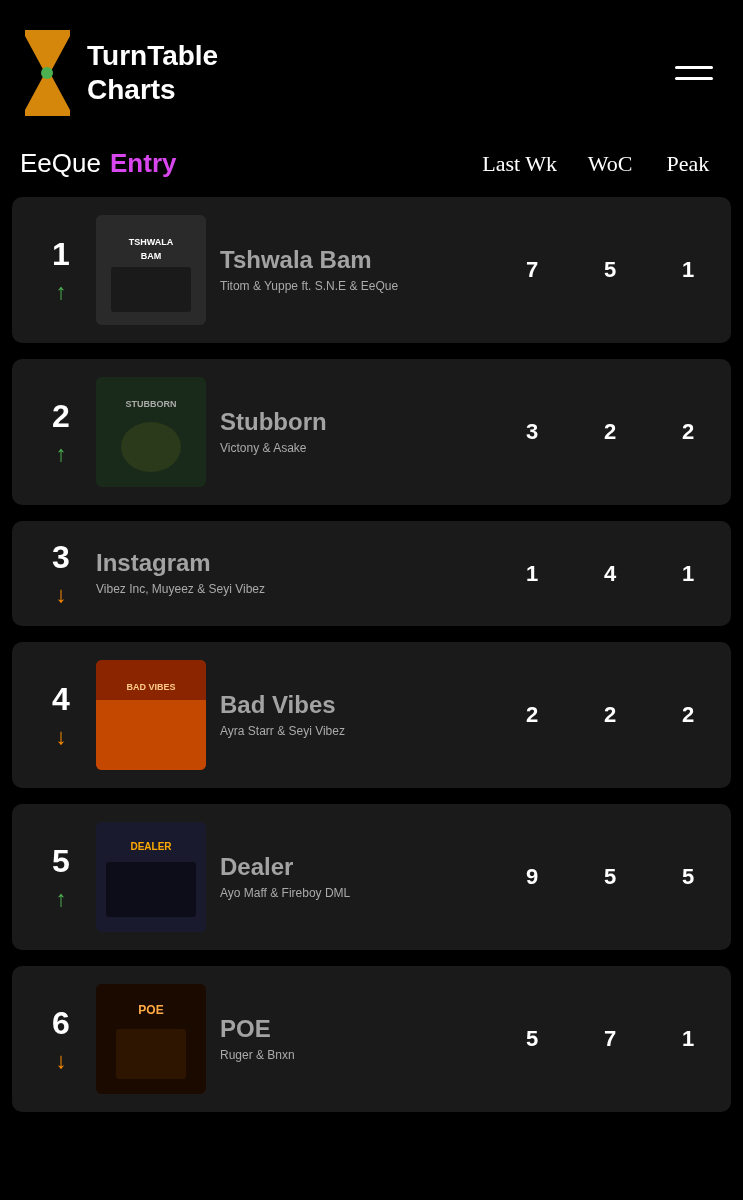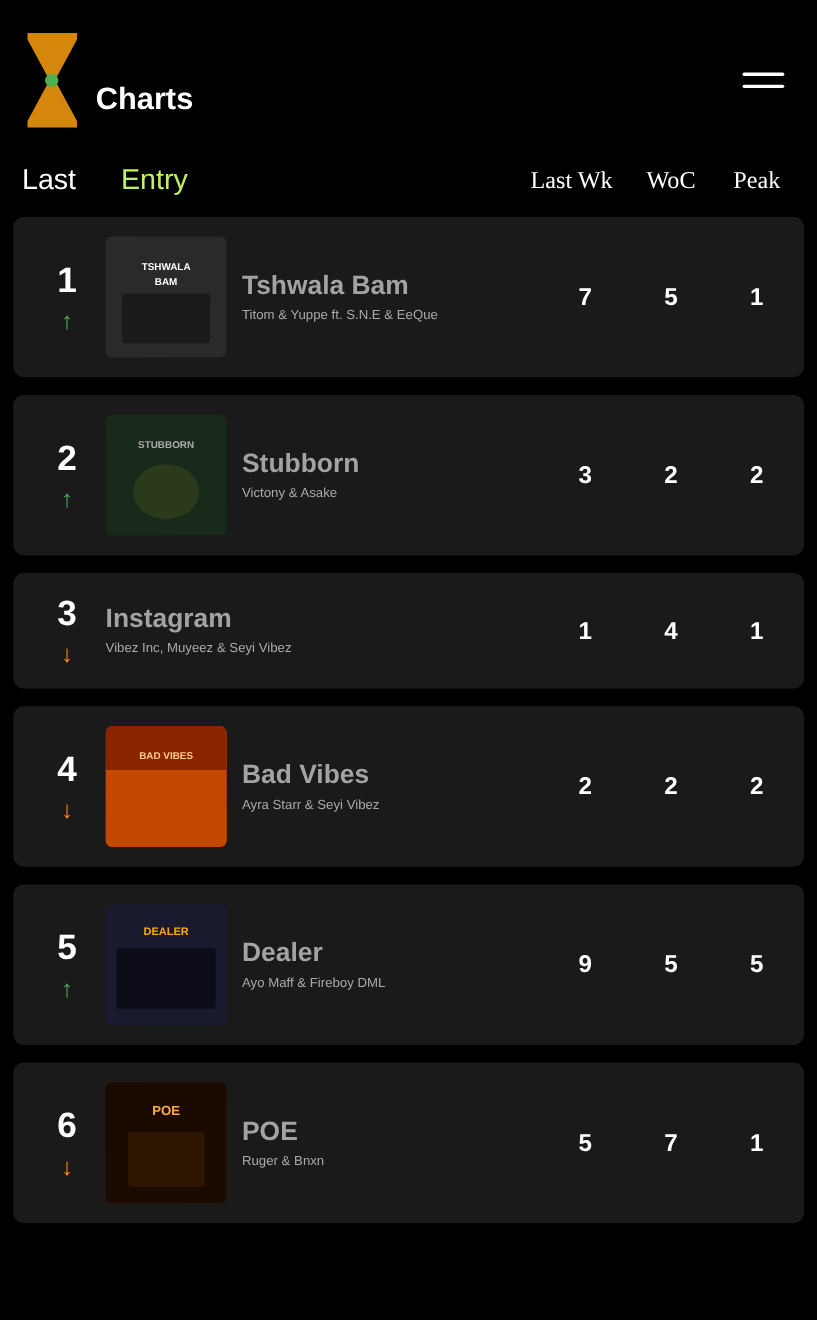--- a/index.html
+++ b/index.html
@@ -55,22 +55,22 @@
     }
     .col-rank {
       width: 90px;
       font-size: 26px;
       color: #fff;
       font-weight: 400;
     }
     .col-entry {
       flex: 1;
       font-size: 26px;
-      color: #bef264;
-      font-weight: 400;
+      color: #d946ef;
+      font-weight: 700;
     }
     .col-stats {
       display: flex;
       gap: 28px;
     }
     .col-stat {
       font-size: 22px;
       color: #fff;
       font-weight: 400;
       min-width: 50px;
@@ -175,32 +175,32 @@
 <div class="header">
   <div class="logo-area">
 
     <svg class="logo-icon" viewBox="0 0 55 90" fill="none" xmlns="http://www.w3.org/2000/svg">
 
       <polygon points="5,2 50,2 50,8 30,45 50,82 50,88 5,88 5,82 25,45 5,8" fill="#D4870A"></polygon>
 
       <circle cx="27" cy="45" r="6" fill="#4CAF50"></circle>
     </svg>
     <div class="logo-text">
-      <br>
+      <span>TurnTable</span><br>
       <span>Charts</span>
     </div>
   </div>
   <div class="hamburger">
     <div class="hamburger-line"></div>
     <div class="hamburger-line"></div>
   </div>
 </div>
 
 <div class="col-headers">
-  <div class="col-rank">Last</div>
+  <div class="col-rank">EeQue</div>
   <div class="col-entry">Entry</div>
   <div class="col-stats">
     <div class="col-stat">Last Wk</div>
     <div class="col-stat">WoC</div>
     <div class="col-stat">Peak</div>
   </div>
 </div>
 
 <div id="chart-list">
     <div class="chart-row">

